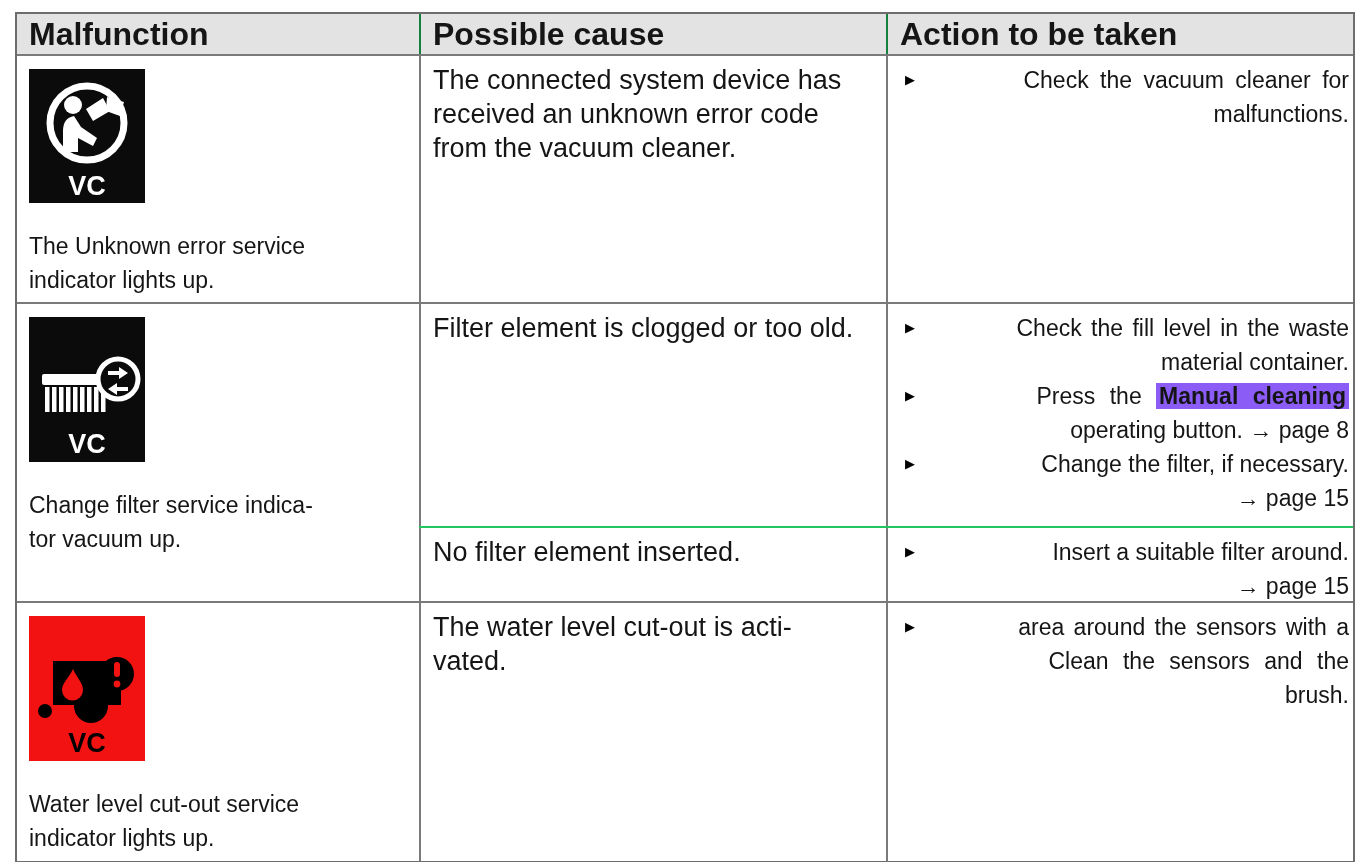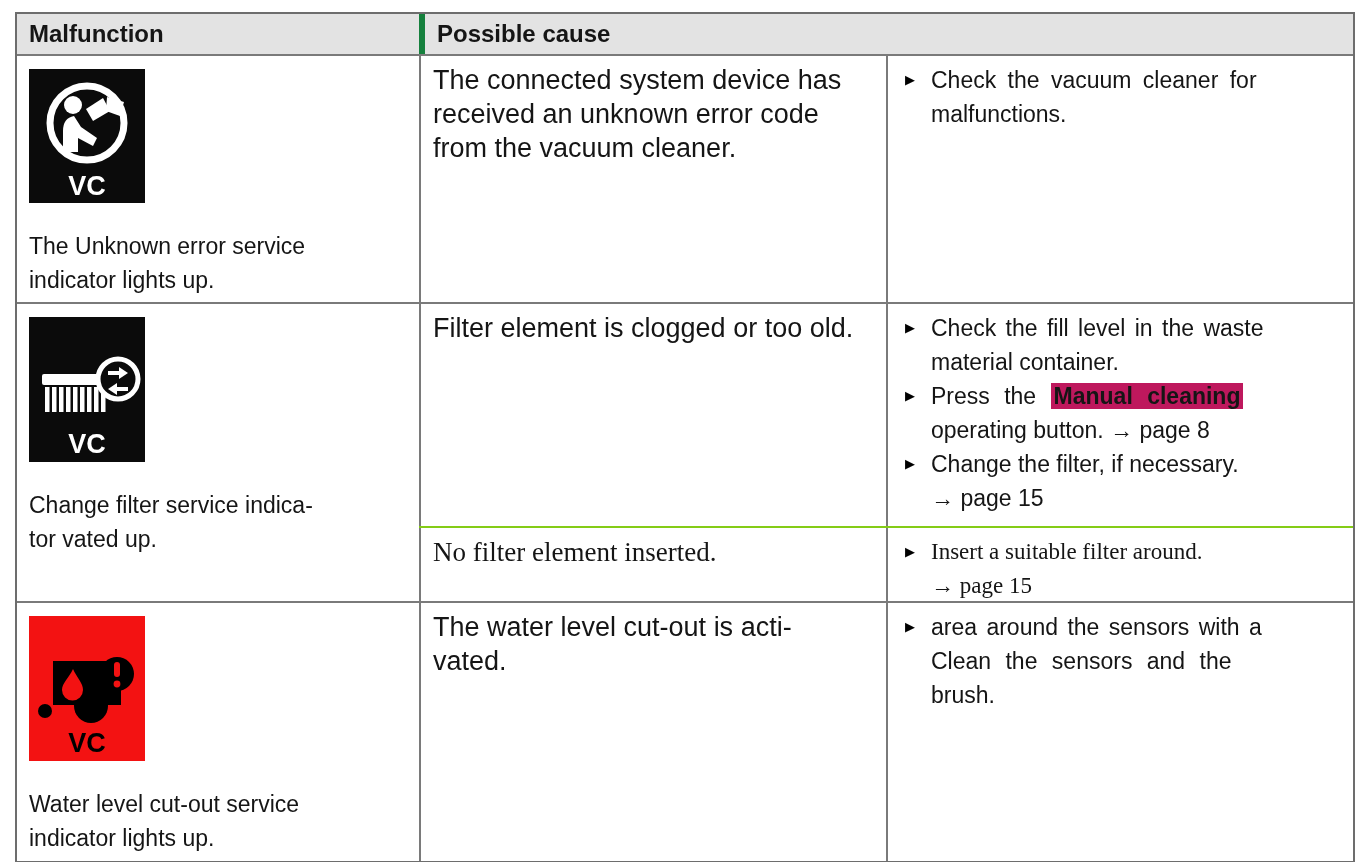--- a/index.html
+++ b/index.html
@@ -7,68 +7,69 @@
     width:1358px;height:862px;background:#ffffff;
     font-family:"Liberation Sans", sans-serif;color:#151515;
     position:relative;overflow:hidden;
   }
   .tbl{
     position:absolute;left:15px;top:12px;width:1336px;
     border:2px solid #6d6d6d;background:#fff;box-sizing:content-box;
   }
   .hrow{display:flex;height:40px;background:#e3e3e3;}
   .hc{
-    font-weight:bold;font-size:24px;display:flex;align-items:center;
+    font-weight:bold;font-size:32px;display:flex;align-items:center;
     padding-left:12px;box-sizing:border-box;white-space:nowrap;
   }
   .c1{width:402px;}
   .c2{width:467px;}
   .c3{width:467px;}
-  .hc.c2,.hc.c3{border-left:6px solid #15803d;}
+  .hc.c2,.hc.c3{border-left:2px solid #15803d;}
   .brow{display:flex;border-top:2px solid #7a7a7a;}
   .row1{height:246px;}
   .row2{height:297px;}
   .row3{height:258px;}
   .mcell{width:402px;box-sizing:border-box;padding:13px 8px 0 12px;}
   .ccell{
     width:467px;box-sizing:border-box;border-left:2px solid #7a7a7a;
     padding:7px 10px 0 12px;font-size:27px;line-height:34px;
   }
   .acell{
     width:467px;box-sizing:border-box;border-left:2px solid #7a7a7a;
     padding:7px 4px 0 0;font-size:23px;line-height:34px;
   }
   .sub{display:flex;flex-direction:column;width:934px;}
   .subrow{display:flex;}
   .subA{height:224px;}
-  .subB{height:73px;border-top:2px solid #84cc16;font-family:Liberation Serif, serif;}
+  .subB{height:73px;border-top:2px solid #22c55e;}
   .cap{margin-top:26px;font-size:23px;line-height:34px;}
   .ln{white-space:nowrap;}
   .item{display:flex;}
   .mk{
     width:43px;min-width:43px;padding-left:17px;font-size:13px;
     line-height:34px;box-sizing:border-box;color:#000;
   }
-  .itx{flex:1;}
+  .itx{flex:1;text-align:right;}
   b{font-weight:normal;}
-  .hl{background:#be185d;font-weight:bold;padding:0 3px;}
+  .hl{background:#8b5cf6;font-weight:bold;padding:0 3px;}
   .ws3{word-spacing:3px;}
   .ws5{word-spacing:5px;}
   .ws8{word-spacing:8px;}
   .ico{display:block;}
   svg text{font-family:"Liberation Sans", sans-serif;}
 </style>
 </head>
 <body>
 
 <div class="tbl">
 
   <div class="hrow">
     <div class="hc c1">Malfunction</div>
     <div class="hc c2">Possible cause</div>
+    <div class="hc c3">Action to be taken</div>
   </div>
 
   <div class="brow row1">
     <div class="mcell c1">
       <svg class="ico" width="116" height="134" viewBox="0 0 116 134">
         <rect width="116" height="134" fill="#0b0b0b"></rect>
         <circle cx="58" cy="54" r="37" fill="none" stroke="#ffffff" stroke-width="7"></circle>
         <circle cx="44" cy="36" r="9" fill="#ffffff"></circle>
         <path d="M34,83 L34,62 Q34,49 45,47 L52,58 L68,69 L64,77 L49,69 L49,83 Z" fill="#ffffff"></path>
         <polygon points="57,40 74,29 81,42 64,52" fill="#ffffff"></polygon>
@@ -110,21 +111,21 @@
         <rect x="58" y="70" width="4.5" height="25" fill="#ffffff"></rect>
         <rect x="65" y="70" width="4.5" height="25" fill="#ffffff"></rect>
         <rect x="72" y="70" width="4.5" height="25" fill="#ffffff"></rect>
         <circle cx="89" cy="62" r="20" fill="#0b0b0b" stroke="#ffffff" stroke-width="5"></circle>
         <path d="M79,54 h11 v-4 l9,6 l-9,6 v-4 h-11 z" fill="#ffffff"></path>
         <path d="M99,70 h-11 v-4 l-9,6 l9,6 v-4 h11 z" fill="#ffffff"></path>
         <text x="58" y="136" text-anchor="middle" font-size="27" font-weight="bold" fill="#ffffff">VC</text>
       </svg>
       <div class="cap">
         <div class="ln"><b>Change filter</b><span> service indica-</span></div>
-        <div class="ln">tor vated up.</div>
+        <div class="ln">tor vacuum up.</div>
       </div>
     </div>
     <div class="sub">
       <div class="subrow subA">
         <div class="ccell c2">
           <div class="ln">Filter element is clogged or too old.</div>
         </div>
         <div class="acell c3">
           <div class="item">
             <span class="mk">▶</span>

